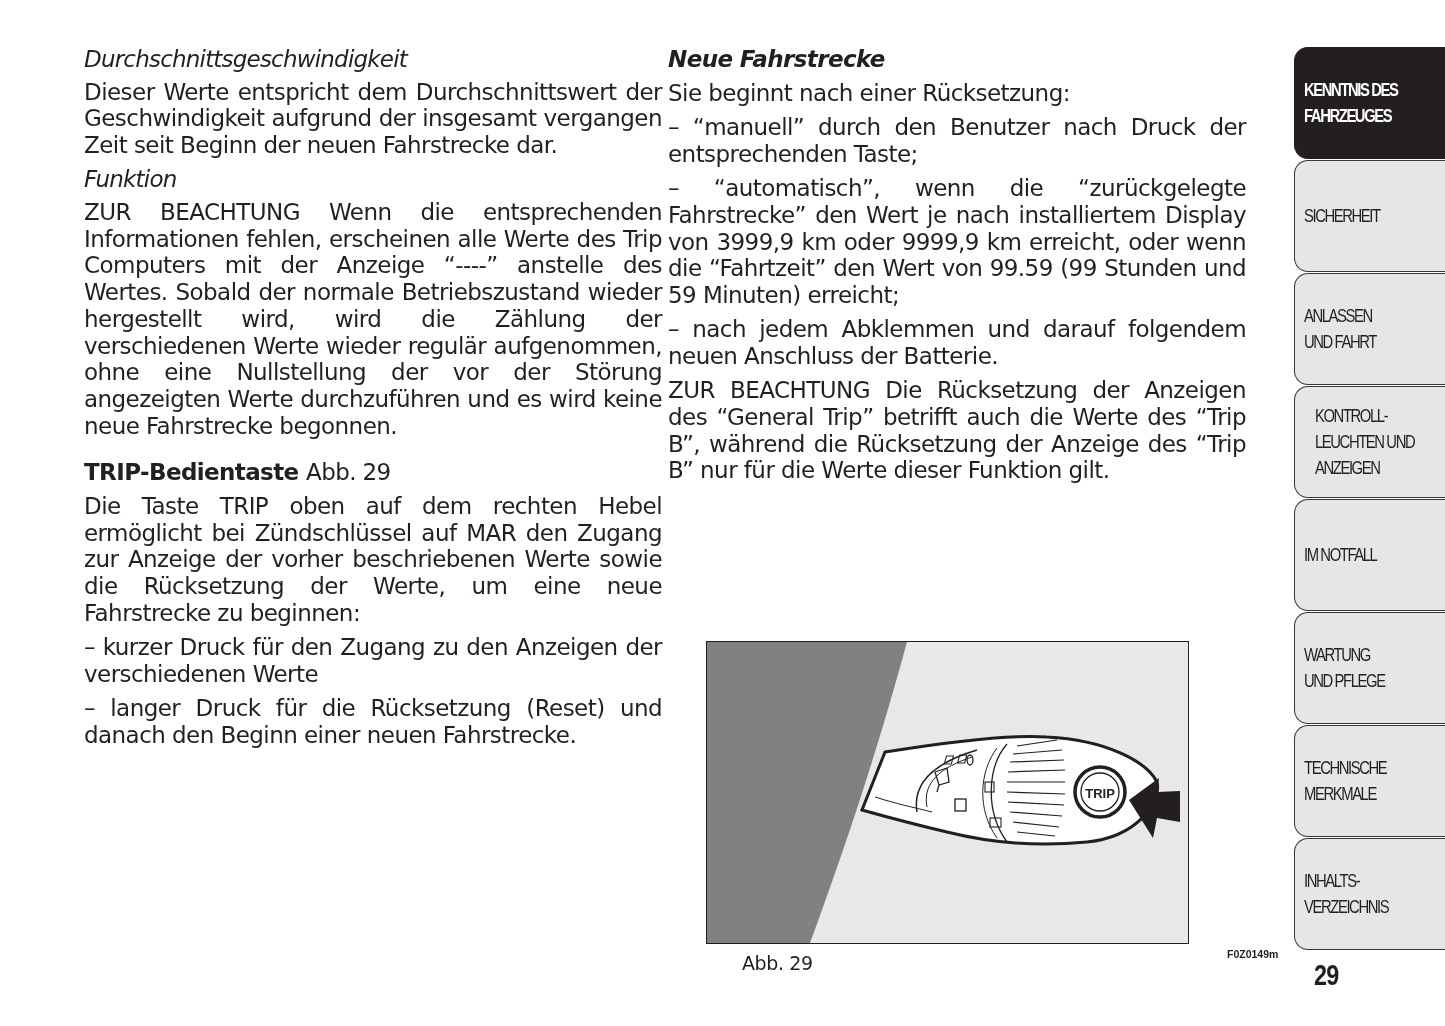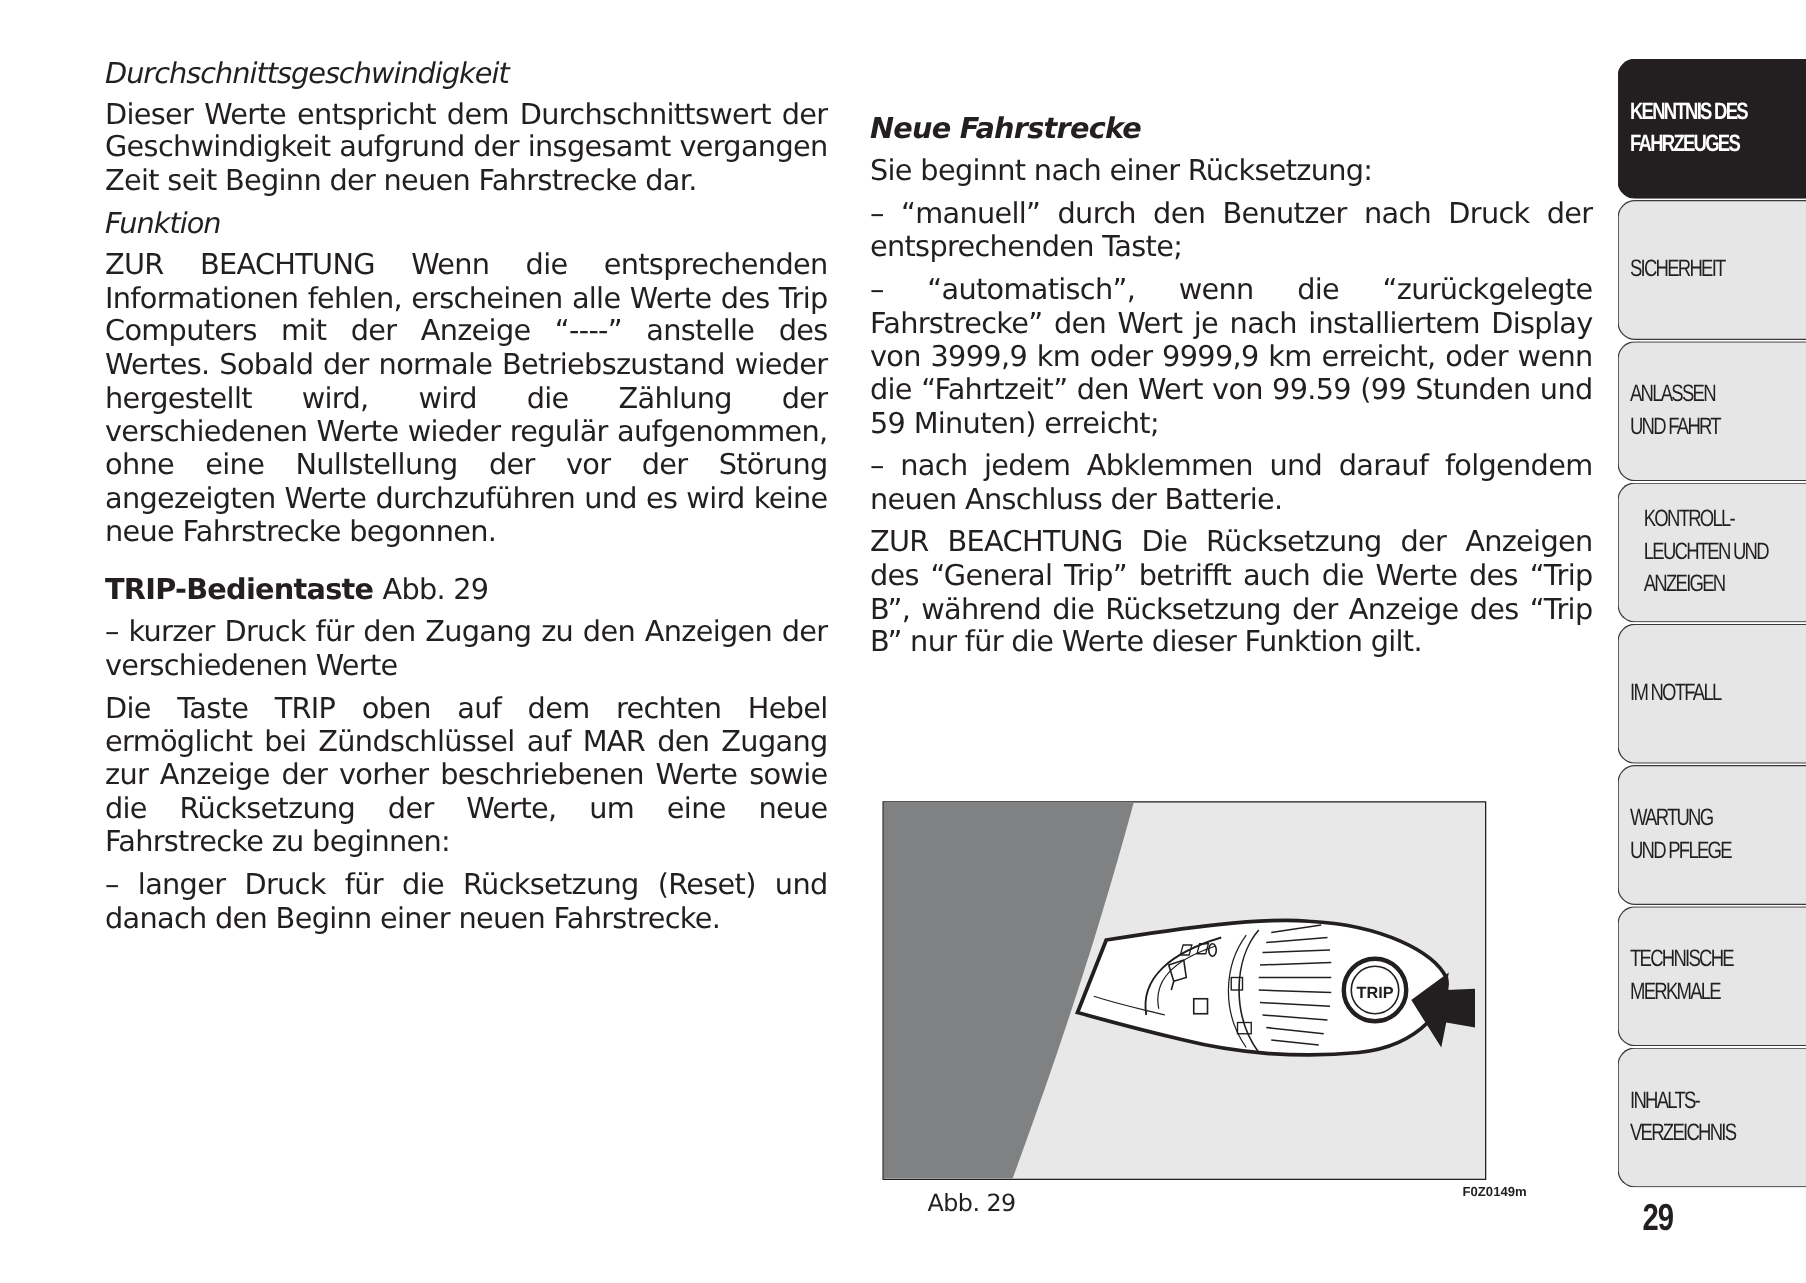--- a/index.html
+++ b/index.html
@@ -1,34 +1,34 @@
 <!DOCTYPE html>
 <html><head>
 <meta charset="utf-8">
 <style>
   html, body { margin:0; padding:0; background:#ffffff; }
   body { width:1445px; height:1026px; position:relative; overflow:hidden;
          font-family:"DejaVu Sans", sans-serif; color:#231f20; }
   .col { position:absolute; top:46px; width:578px; font-size:23px; line-height:26.7px;
          letter-spacing:-0.55px; }
   .col-left { left:84px; }
-  .col-right { left:696px;margin-top:44px; }
+  .col-right { left:668px; }
   .col p { margin:0 0 7.5px 0; text-align:justify; text-align-last:left; }
   .col .sub { font-style:italic; margin-bottom:6px; letter-spacing:-0.8px; }
   .col .h-bold { font-weight:bold; letter-spacing:-0.6px; }
   .col .h-bi { font-weight:bold; font-style:italic; letter-spacing:-0.6px; }
   .col .ref { font-weight:normal; font-style:normal; }
   .spacer-12 { height:12px; }
 
   
   .figure { position:absolute; left:706px; top:641px; width:481px; height:301px;
             border:1.5px solid #231f20; background:#e8e8e8; overflow:hidden; }
   .figure svg { display:block; }
   .fig-caption { position:absolute; left:742px; top:952px; font-size:19px; letter-spacing:-0.4px; }
-  .fig-code { position:absolute; left:1170px; top:948px; font-size:10.5px; font-weight:bold;
+  .fig-code { position:absolute; left:1227px; top:948px; font-size:10.5px; font-weight:bold;
               font-family:"Liberation Sans", sans-serif; }
 
   
   .tabs { position:absolute; left:1294px; top:47px; width:151px; }
   .tab { position:absolute; left:0; width:160px; box-sizing:border-box;
          border:1.6px solid #3a3738; border-right:none; border-radius:14px 0 0 14px;
          background:#e6e6e6; display:flex; align-items:center; cursor:pointer;
          font-family:"Liberation Sans", sans-serif; font-size:19px; line-height:26px;
          letter-spacing:-1.8px; color:#231f20; padding-left:9px; transform-origin:left;
          }
@@ -42,22 +42,22 @@
 </head>
 <body>
 
 <div class="col col-left">
   <p class="sub">Durchschnittsgeschwindigkeit</p>
   <p>Dieser Werte entspricht dem Durchschnittswert der Geschwindigkeit aufgrund der insgesamt vergangen Zeit seit Beginn der neuen Fahrstrecke dar.</p>
   <p class="sub">Funktion</p>
   <p>ZUR BEACHTUNG Wenn die entsprechenden Informationen fehlen, erscheinen alle Werte des Trip Computers mit der Anzeige “----” anstelle des Wertes. Sobald der normale Betriebszustand wieder hergestellt wird, wird die Zählung der verschiedenen Werte wieder regulär aufgenommen, ohne eine Nullstellung der vor der Störung angezeigten Werte durchzuführen und es wird keine neue Fahrstrecke begonnen.</p>
   <div class="spacer-12"></div>
   <p class="h-bold"><span>TRIP-Bedientaste</span> <span class="ref">Abb. 29</span></p>
+  <p>Die Taste TRIP oben auf dem rechten Hebel ermöglicht bei Zündschlüssel auf MAR den Zugang zur Anzeige der vorher beschriebenen Werte sowie die Rücksetzung der Werte, um eine neue Fahrstrecke zu beginnen:</p>
   <p>– kurzer Druck für den Zugang zu den Anzeigen der verschiedenen Werte</p>
-  <p>Die Taste TRIP oben auf dem rechten Hebel ermöglicht bei Zündschlüssel auf MAR den Zugang zur Anzeige der vorher beschriebenen Werte sowie die Rücksetzung der Werte, um eine neue Fahrstrecke zu beginnen:</p>
   <p>– langer Druck für die Rücksetzung (Reset) und danach den Beginn einer neuen Fahrstrecke.</p>
 </div>
 
 <div class="col col-right">
   <p class="h-bi">Neue Fahrstrecke</p>
   <p>Sie beginnt nach einer Rücksetzung:</p>
   <p>– “manuell” durch den Benutzer nach Druck der entsprechenden Taste;</p>
   <p>– “automatisch”, wenn die “zurückgelegte Fahrstrecke” den Wert je nach installiertem Display von 3999,9 km oder 9999,9 km erreicht, oder wenn die “Fahrtzeit” den Wert von 99.59 (99 Stunden und 59 Minuten) erreicht;</p>
   <p>– nach jedem Abklemmen und darauf folgendem neuen Anschluss der Batterie.</p>
   <p>ZUR BEACHTUNG Die Rücksetzung der Anzeigen des “General Trip” betrifft auch die Werte des “Trip B”, während die Rücksetzung der Anzeige des “Trip B” nur für die Werte dieser Funktion gilt.</p>

